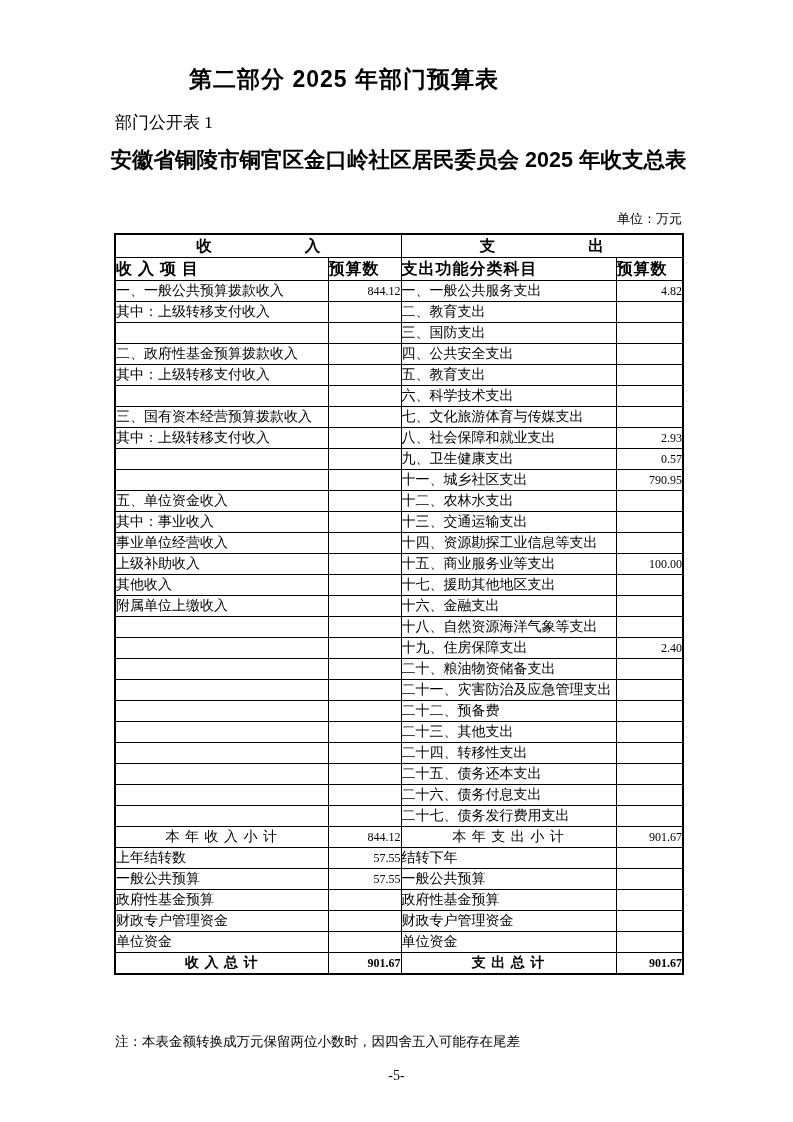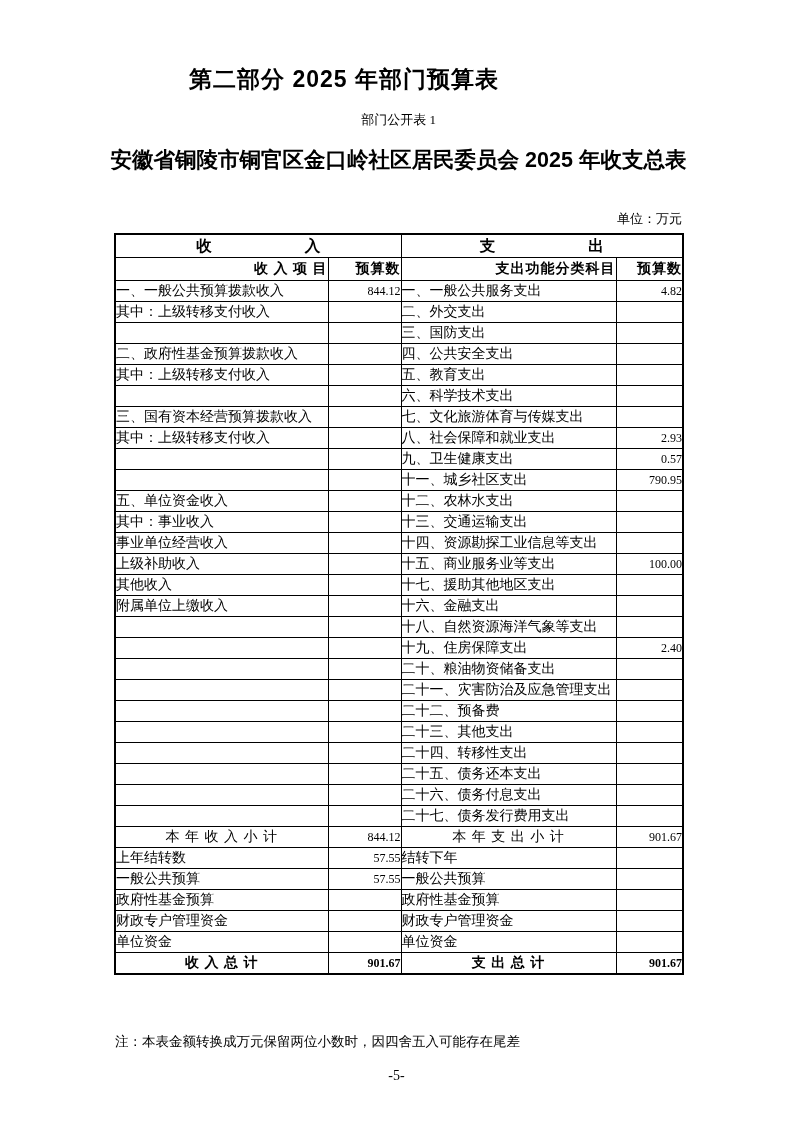--- a/index.html
+++ b/index.html
@@ -7,22 +7,22 @@
     width:793px;height:1122px;background:#ffffff;color:#000;
     font-family:"Liberation Serif","DejaVu Serif",serif;
     position:relative;overflow:hidden;
   }
   .section-title{
     position:absolute;top:64px;left:0;width:688px;text-align:center;
     font-family:"Liberation Sans","DejaVu Sans",sans-serif;
     font-weight:bold;font-size:23px;letter-spacing:1px;
   }
   .table-ref{
-    position:absolute;top:111px;left:115px;width:567px;text-align:center;
-    font-size:13px;
+    position:absolute;top:111px;left:115px;width:567px;text-align:left;
+    font-size:17px;
   }
   .doc-title{
     position:absolute;top:137px;left:110px;width:577px;text-align:center;
     font-family:"Liberation Sans","DejaVu Sans",sans-serif;
     font-weight:bold;font-size:21.5px;line-height:46px;
   }
   .unit-label{
     position:absolute;top:210px;left:115px;width:567px;text-align:right;
     font-size:13px;
   }
@@ -34,21 +34,21 @@
   table.budget th,table.budget td{
     border:1px solid #000;
     overflow:hidden;white-space:nowrap;
     vertical-align:middle;
     padding:0;
   }
   th.group{
     height:22px;font-size:15.5px;font-weight:bold;text-align:center;
   }
   th.colhead{
-    height:22px;font-size:14px;font-weight:bold;text-align:right;
+    height:22px;font-size:16px;font-weight:bold;text-align:left;
     letter-spacing:1px;
     font-family:Liberation Serif, serif;
   }
   td{height:20px;font-size:14px;line-height:20px;}
   td.lbl{text-align:left;}
   td.val{text-align:right;padding-right:2px;font-size:12px;}
   .i0{padding-left:5px;}
   .i1{padding-left:30px;margin-top:21px;}
   .i2{padding-left:62px;}
   .i3{padding-left:100px;}
@@ -98,21 +98,21 @@
   <tbody>
       <tr>
         <td class="lbl i0">一、一般公共预算拨款收入</td>
         <td class="val">844.12</td>
         <td class="lbl e0">一、一般公共服务支出</td>
         <td class="val">4.82</td>
       </tr>
       <tr>
         <td class="lbl i1">其中：上级转移支付收入</td>
         <td class="val"></td>
-        <td class="lbl e0">二、外交支出</td>
+        <td class="lbl e0">二、教育支出</td>
         <td class="val"></td>
       </tr>
       <tr>
         <td class="lbl i0"></td>
         <td class="val"></td>
         <td class="lbl e0">三、国防支出</td>
         <td class="val"></td>
       </tr>
       <tr>
         <td class="lbl i0">二、政府性基金预算拨款收入</td>

